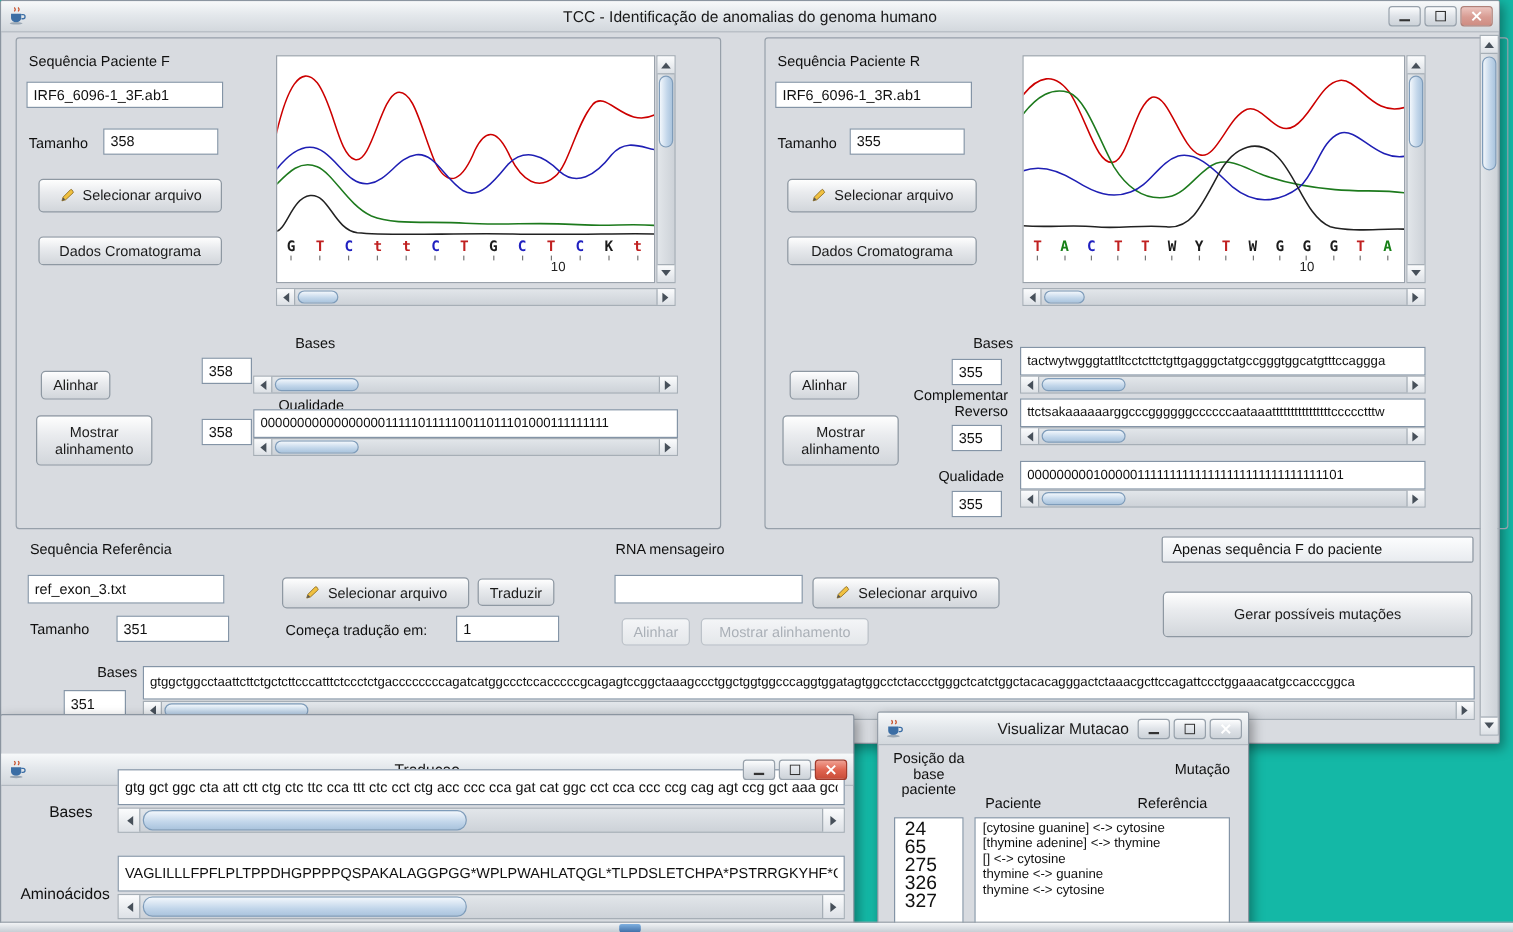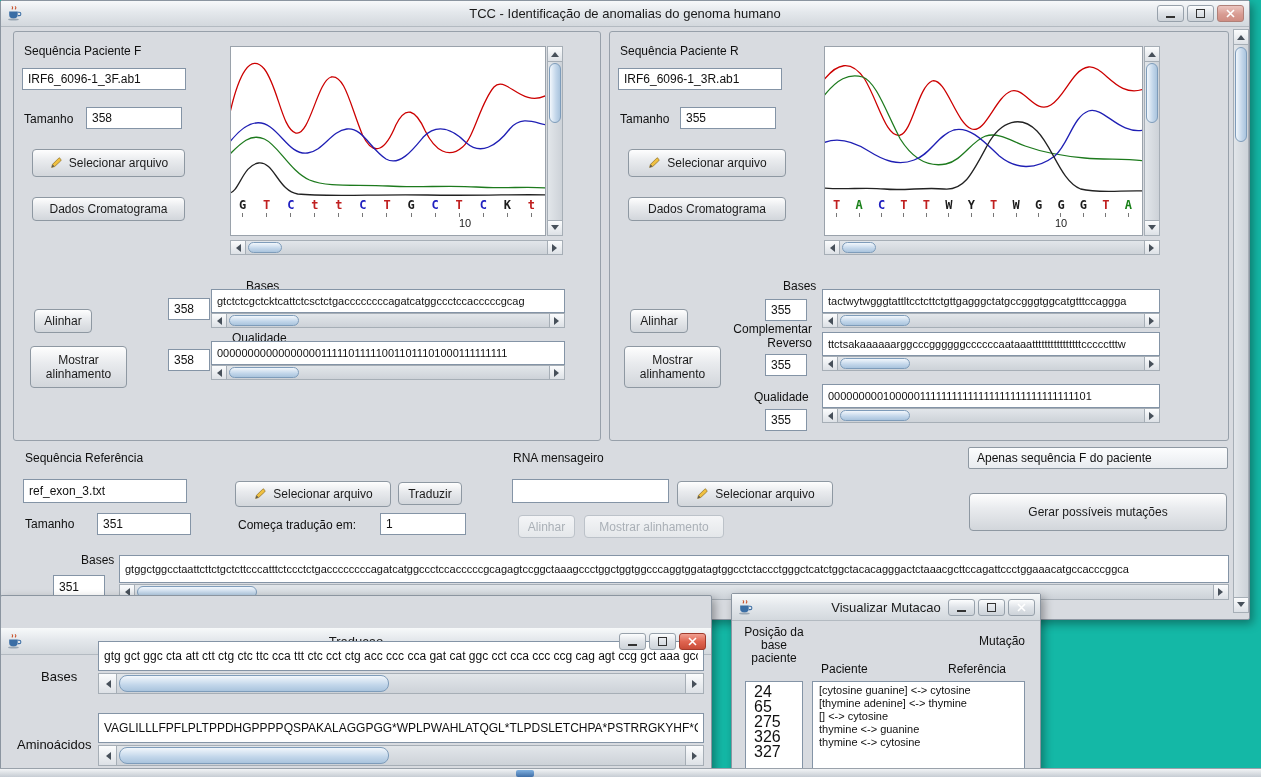--- a/index.html
+++ b/index.html
@@ -171,21 +171,20 @@
 
       <button class="btn" style="left:20px;top:277px;width:58px;height:24px;">
         <span>Alinhar</span>
       </button>
       <button class="btn" style="left:16px;top:314px;width:97px;height:42px;white-space:normal;">
         <span>Mostrar alinhamento</span>
       </button>
 
       <span class="lbl" style="left:232px;top:247px;">Bases</span>
       <input class="field" readonly="" style="left: 154px; top: 266px; width: 42px; height: 22px;" value="358">
-      <input class="field seq" readonly="" style="left: 197px; top: 257px; width: 354px; height: 24px;" value="gtctctcgctcktcattctcsctctgaccccccccagatcatggccctccacccccgcag">
       <div class="hscroll" style="left:197px;top:281px;width:354px;height:15px;">
         <div class="sb-left">
             <span class="tri tleft"></span>
           </div>
         <div class="hthumb" style="left:17px;width:70px;"></div>
         <div class="sb-right">
             <span class="tri tright"></span>
           </div>
       </div>
 
@@ -196,21 +195,21 @@
         <div class="sb-left">
             <span class="tri tleft"></span>
           </div>
         <div class="hthumb" style="left:17px;width:70px;"></div>
         <div class="sb-right">
             <span class="tri tright"></span>
           </div>
       </div>
     </div>
 
-    <div class="panel" style="left:608px;top:30px;width:620px;height:410px;">
+    <div class="panel" style="left:636px;top:30px;width:620px;height:410px;">
       <span class="lbl" style="left:10px;top:12px;">Sequência Paciente R</span>
       <input class="field" readonly="" style="left: 8px; top: 36px; width: 164px; height: 22px;" value="IRF6_6096-1_3R.ab1">
       <span class="lbl" style="left:10px;top:80px;">Tamanho</span>
       <input class="field" readonly="" style="left: 70px; top: 75px; width: 96px; height: 22px;" value="355">
       <button class="btn" style="left:18px;top:117px;width:158px;height:28px;">
         <svg viewBox="0 0 16 16" width="14" height="14">
             <path d="M3 13 L4 9.5 L11 2.5 a1 1 0 0 1 1.5 0 L13.5 4 a1 1 0 0 1 0 1.5 L6.5 12 Z" fill="#f0c040" stroke="#8a6a20" stroke-width="0.8"></path>
             <path d="M3 13 L4.2 9.8 L6.2 11.8 Z" fill="#555"></path>
           </svg>
         <span>Selecionar arquivo</span>

